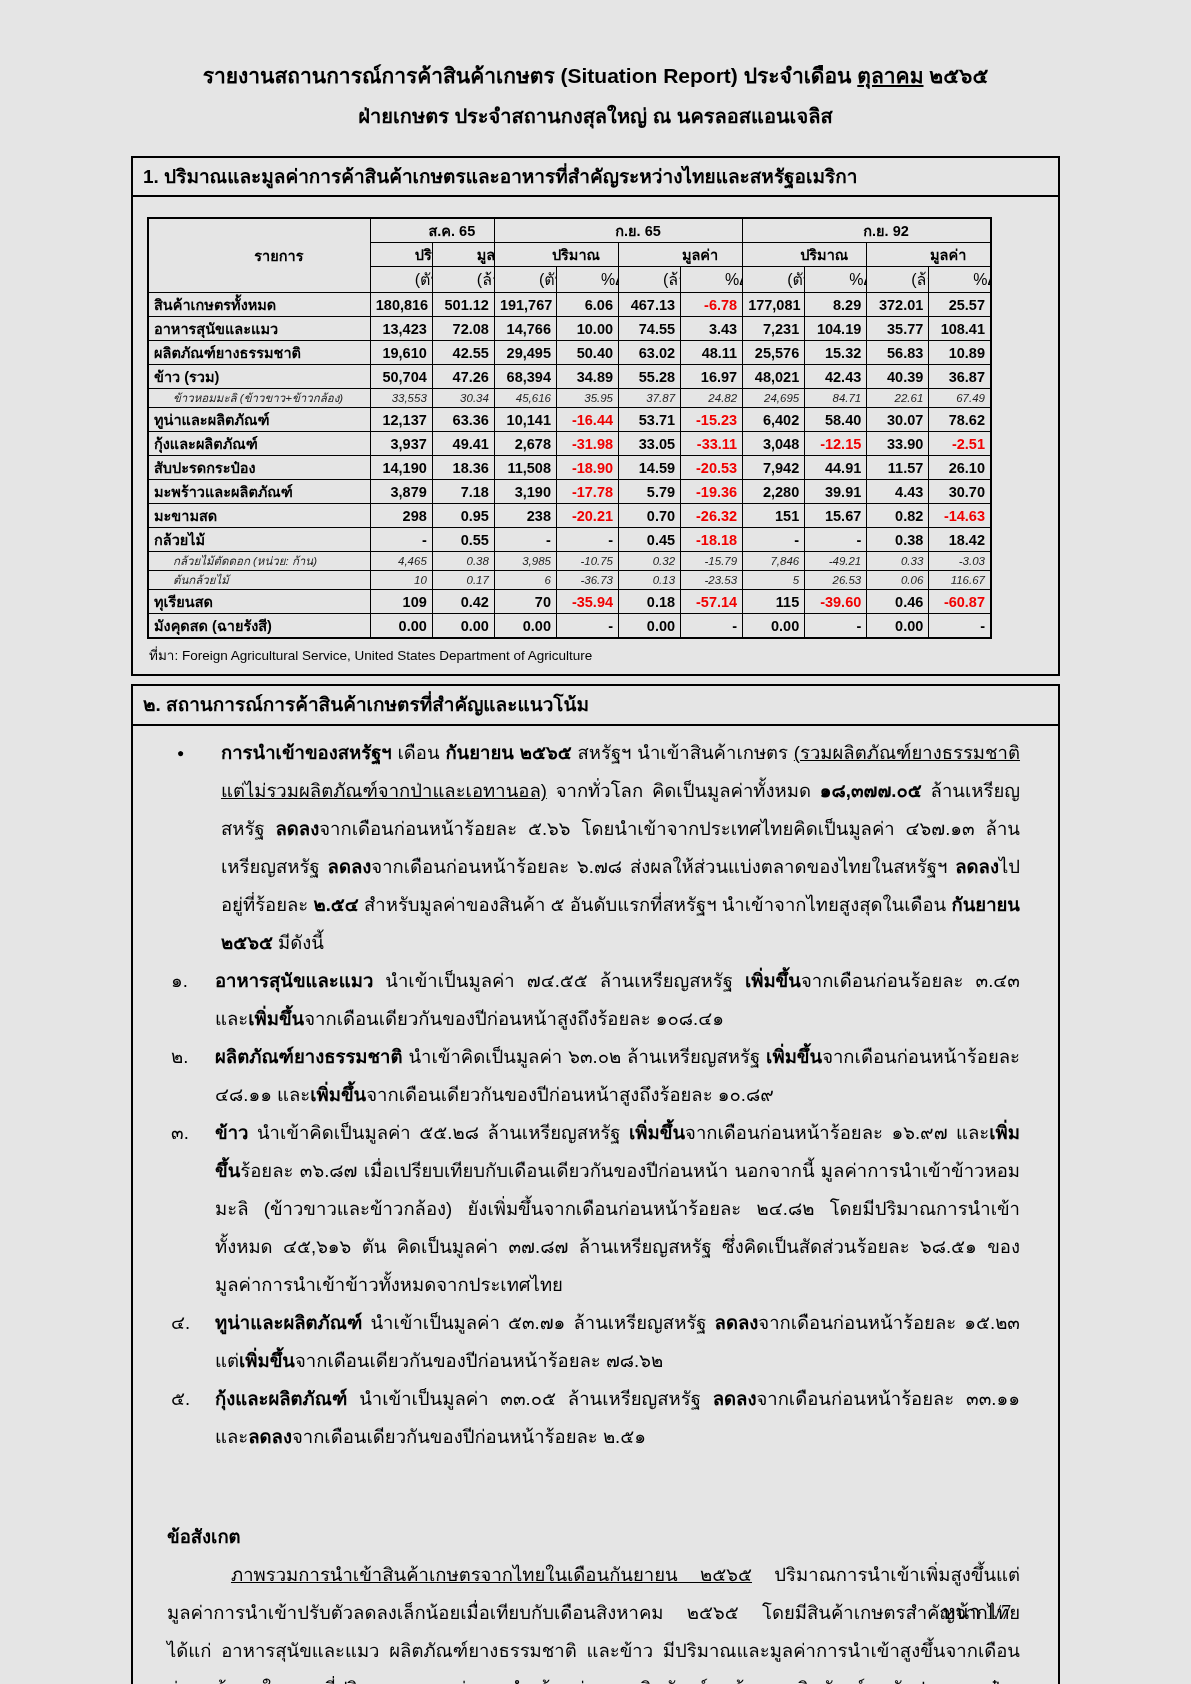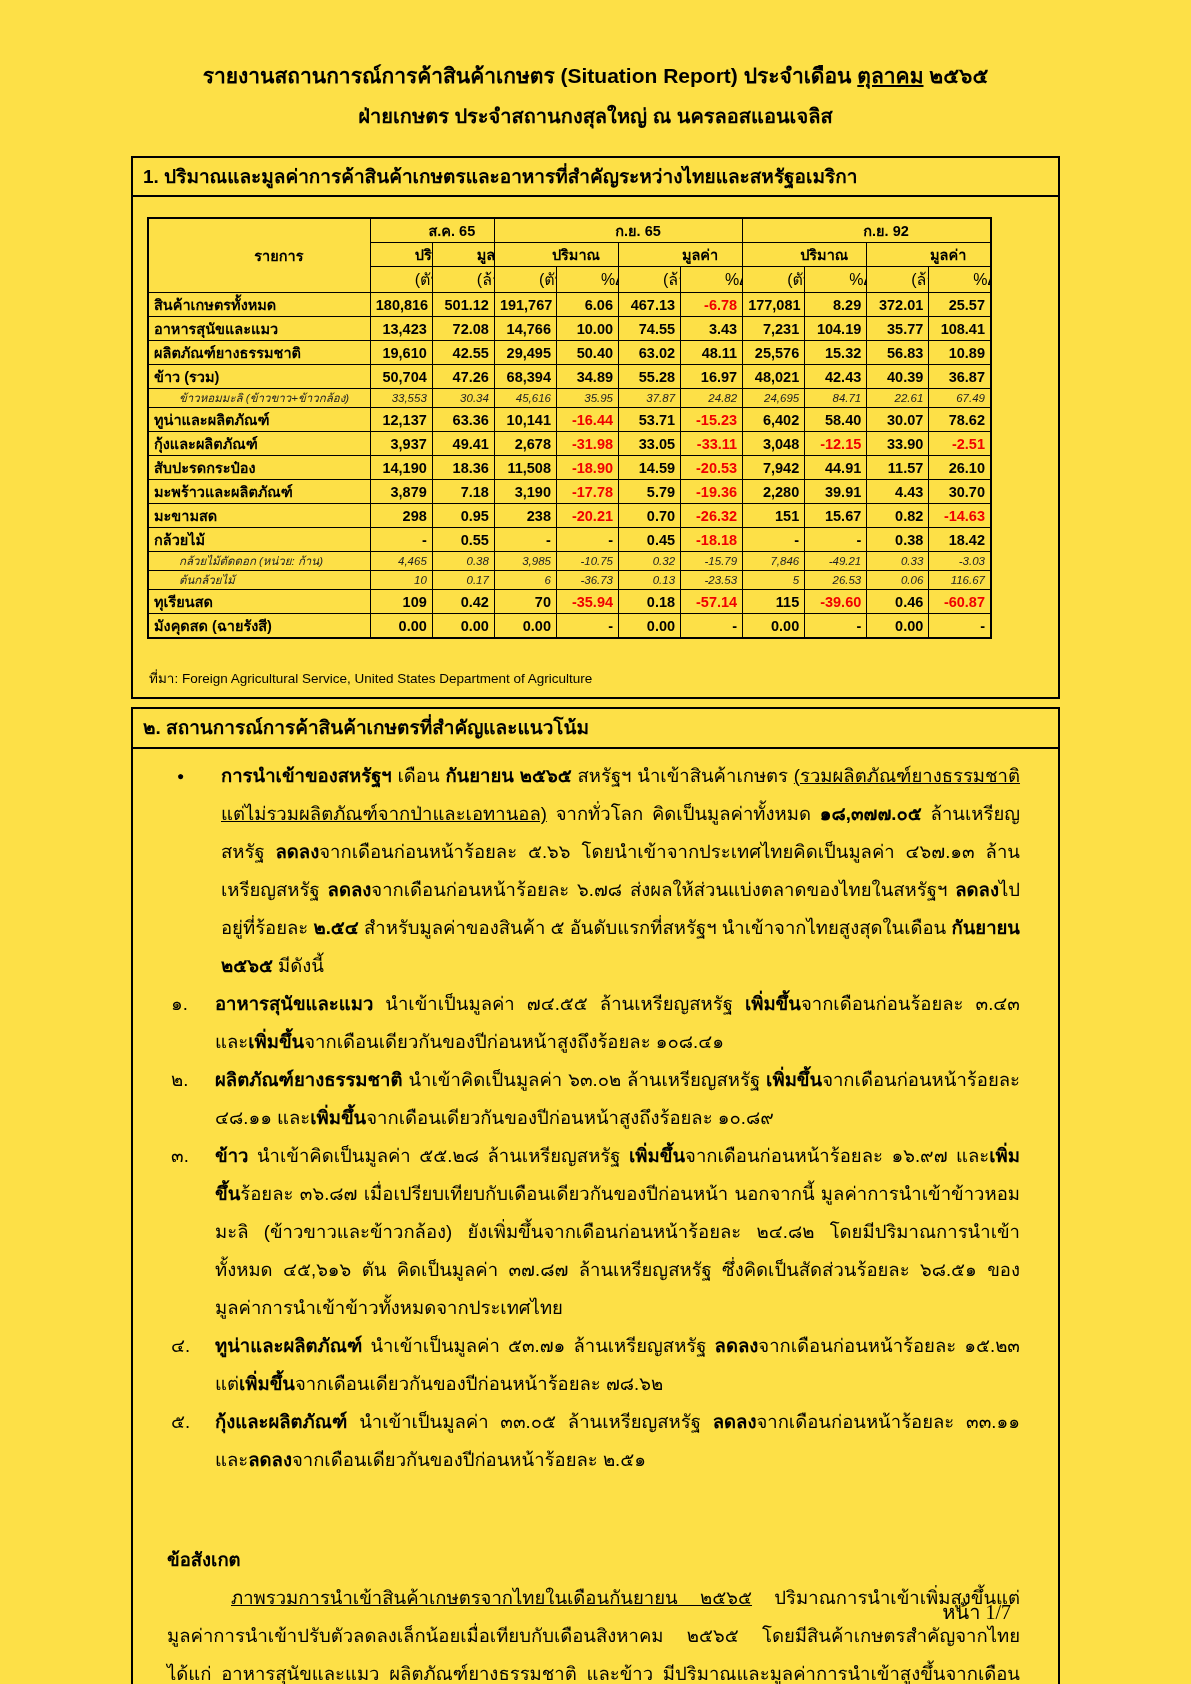--- a/index.html
+++ b/index.html
@@ -1,17 +1,17 @@
 <!DOCTYPE html>
 <html lang="th"><head>
 <meta charset="utf-8">
 <style>
   html,body{margin:0;padding:0;background:#888;}
   .page{
-    width:1191px;height:1684px;margin:0 auto;background:#fde047;color:#000;
+    width:1191px;height:1684px;margin:0 auto;background:#e5e5e5;color:#000;
     font-family:"Liberation Sans","DejaVu Sans",sans-serif;
     position:relative;box-sizing:border-box;padding:56px 131px 0 131px;overflow:hidden;
   }
   .b{font-weight:bold}
   .u{text-decoration:underline}
 
   .doc-title{text-align:center;font-size:21px;line-height:1.9;}
   .doc-subtitle{text-align:center;font-size:20px;font-weight:bold;margin-top:4px;}
 
   .box{border:2px solid #000;}
@@ -20,23 +20,23 @@
   .box-heading{font-size:19px;font-weight:bold;border-bottom:2px solid #000;padding:4px 10px;line-height:1.55;}
 
   .tbl-wrap{padding:20px 12px 2px 14px;}
   table{border-collapse:collapse;table-layout:fixed;width:845px;border:2px solid #000;}
   th,td{border:1px solid #000;padding:0 5px;overflow:hidden;white-space:nowrap;box-sizing:border-box;}
   thead th{font-weight:bold;font-size:14.5px;text-align:center;height:21px;padding-left:44px;}
   thead tr.units th{font-weight:normal;font-size:16px;height:20px;}
   td{text-align:right;font-weight:bold;font-size:14.5px;height:20px;}
   td.label{text-align:left;}
   tr.sub td{font-weight:normal;font-style:italic;font-size:11.5px;color:#222;height:17px;}
-  tr.sub td.label{padding-left:30px;}
+  tr.sub td.label{padding-left:24px;}
   .neg{color:#f00000;}
-  .source{font-size:13.5px;padding:3px 14px 8px 16px;margin-top:23px;}
+  .source{font-size:13.5px;padding:3px 14px 8px 16px;}
 
   .body2{padding:8px 38px 0 34px;font-size:18.5px;line-height:38px;}
   .bullet-row{display:flex;}
   .bullet-marker{width:44px;padding-left:10px;font-size:12px;}
   .bullet-text{flex:1;text-align:justify;}
   .num-item{display:flex;}
   .num{width:44px;padding-left:4px;}
   .num-text{flex:1;text-align:justify;}
   .remarks-heading{font-weight:bold;margin-top:62px;}
   .remarks-para{margin:0;text-indent:64px;text-align:justify;}

